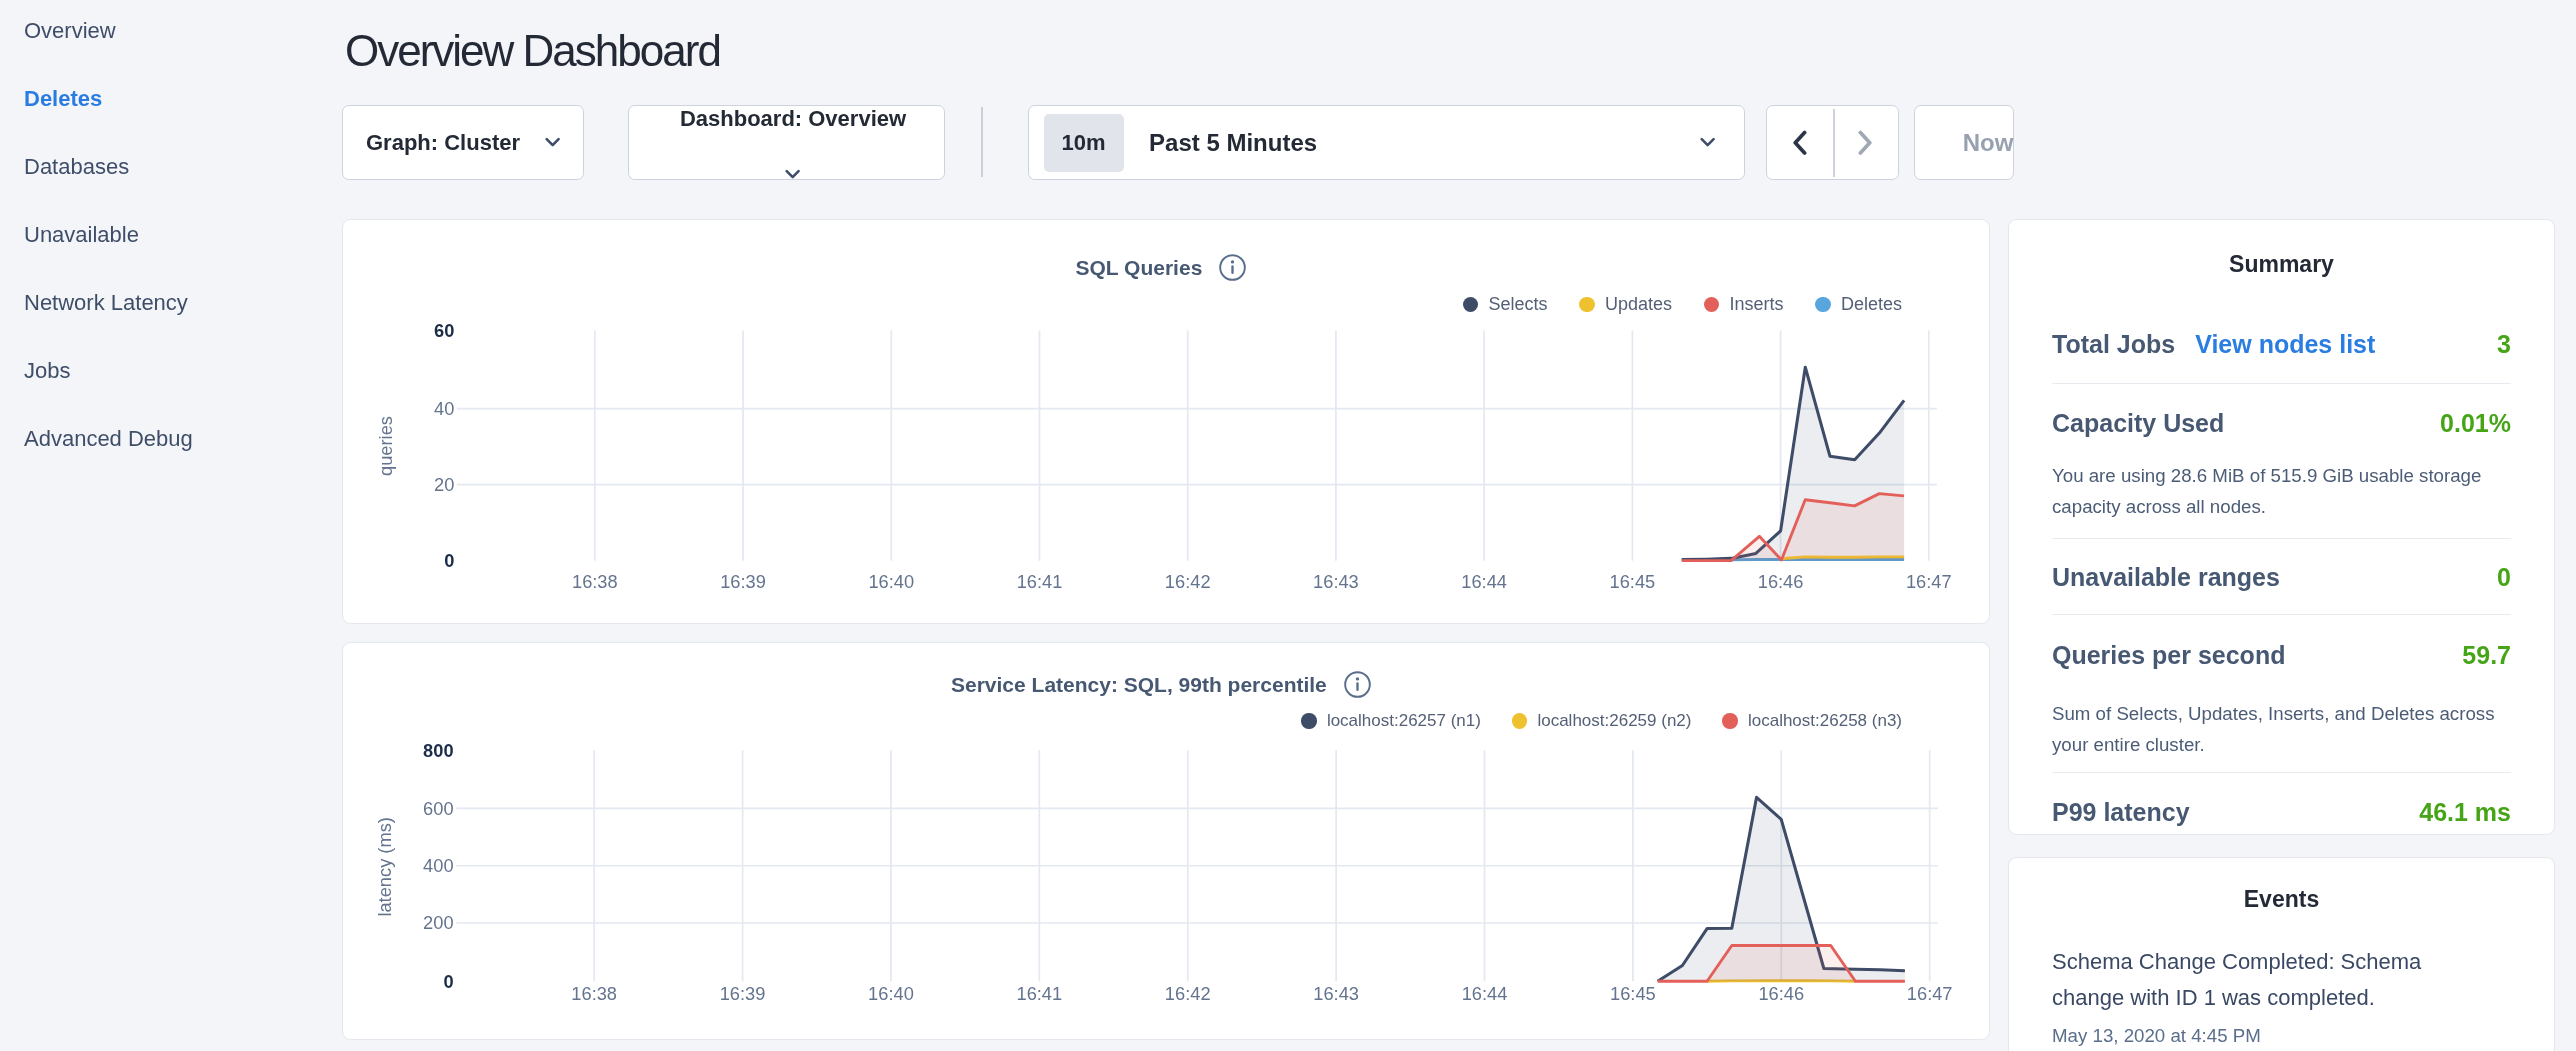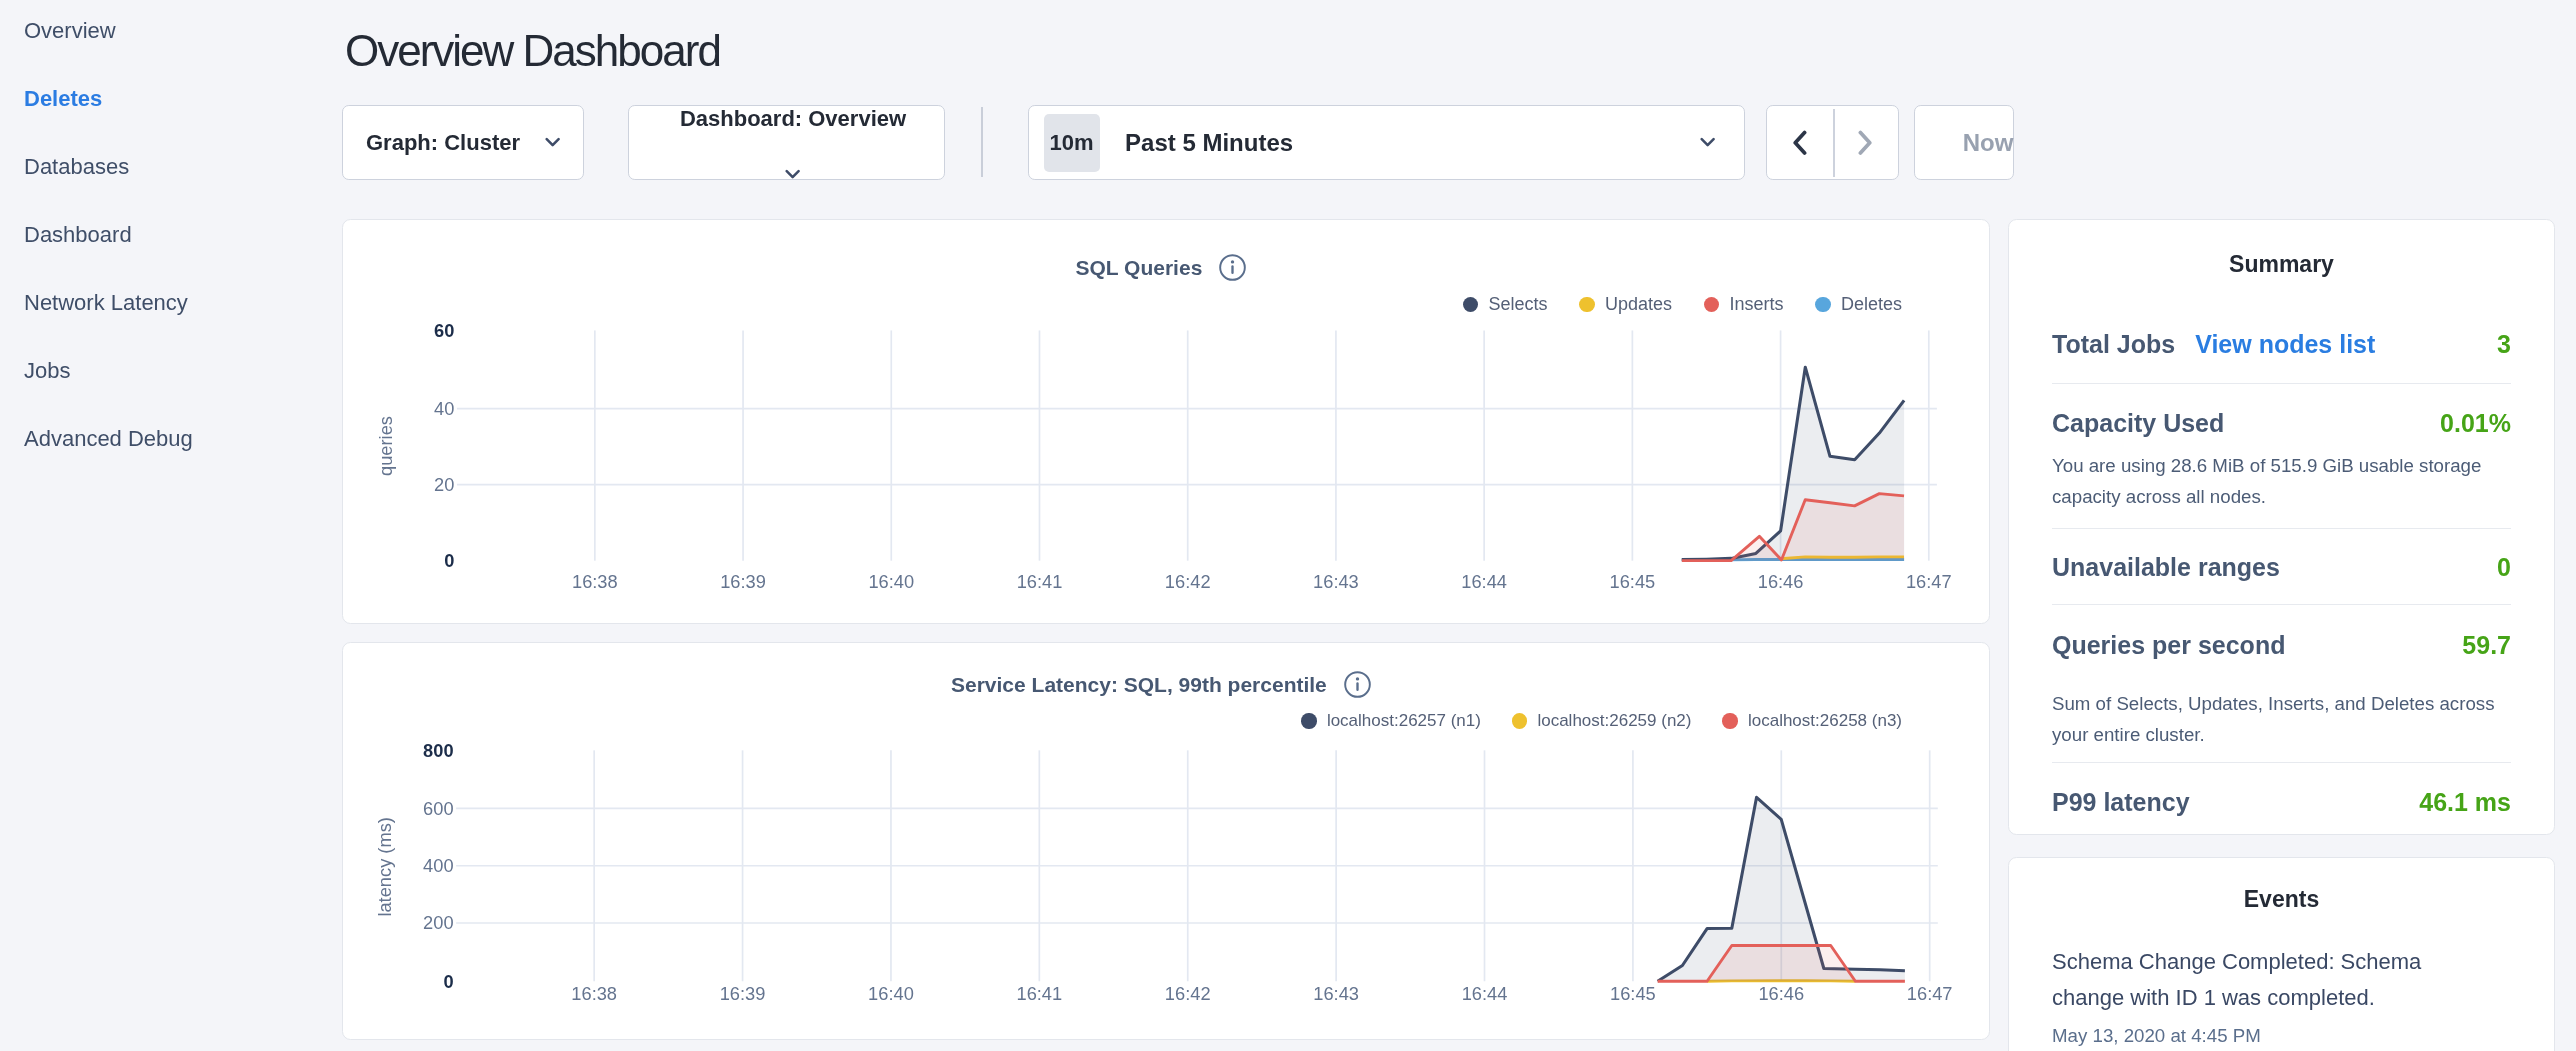--- a/index.html
+++ b/index.html
@@ -15,21 +15,21 @@
   .nav .active { color:#2b7ce2; font-weight:bold; }
 
   
   .pgtitle { position:absolute; left:345px; top:26px; font-size:44px; letter-spacing:-2px; color:#242a35; }
 
   
   .ctl { position:absolute; top:105px; height:75px; background:#fff;
     border:1.7px solid #cdd2dd; border-radius:6.8px; display:flex; align-items:center; }
   .ctl b { font-size:23px; color:#242a35; }
   .sep { position:absolute; left:981px; top:107px; width:1.7px; height:70px; background:#c9ced9; }
-  .badge { background:#e1e4ea; border-radius:5.1px; height:58px; padding:0 6px;
+  .badge { background:#e1e4ea; border-radius:5.1px; height:58px; padding:0 18px;
     display:flex; align-items:center; font-weight:bold; font-size:22px; color:#242a35; }
 
   
   .panel { position:absolute; background:#fff; border:1.7px solid #e3e6ec; border-radius:8.5px; }
   .cardtitle { font-weight:bold; font-size:23px; color:#242a35; text-align:center; }
 
   
   .chtitle { position:absolute; width:100%; display:flex; justify-content:center;
     align-items:center; gap:17px; font-size:21px; font-weight:bold; color:#475872; padding-right:10.2px; }
   .legend { position:absolute; right:87px; display:flex; gap:32px; align-items:center;
@@ -44,21 +44,21 @@
   .sdesc { font-size:18.7px; color:#4c5c76; line-height:31px; }
   .sdiv { height:0.9px; background:#e7eaef; }
 </style>
 </head>
 <body>
 
 <div class="nav">
   <div>Overview</div>
   <div class="active">Deletes</div>
   <div>Databases</div>
-  <div>Dashboard</div>
+  <div>Unavailable</div>
   <div>Network Latency</div>
   <div>Jobs</div>
   <div>Advanced Debug</div>
 </div>
 
 <div class="pgtitle">Overview Dashboard</div>
 
 <div class="ctl" style="left:342px; width:242px; padding:0 23px; justify-content:space-between;">
   <b style="font-size:22px;">Graph: Cluster</b>
   <svg width="15.3" height="10.2" viewBox="0 0 18 12">
@@ -199,21 +199,21 @@
   <div class="srow" style="margin-top:52px;">
     <span class="t">Total Jobs</span>
     <span style="margin-left:20px; font-size:25px; font-weight:bold; color:#2a7de1;">View nodes list</span>
     <span class="v">3</span>
   </div>
   <div class="sdiv" style="margin-top:24px;"></div>
   <div class="srow" style="margin-top:25.5px;">
     <span class="t">Capacity Used</span>
       <span class="v">0.01%</span>
   </div>
-  <div class="sdesc" style="margin-top:12px;">You are using 28.6 MiB of 515.9 GiB usable storage<br>capacity across all nodes.</div>
+  <div class="sdesc" style="margin-top:22px;">You are using 28.6 MiB of 515.9 GiB usable storage<br>capacity across all nodes.</div>
   <div class="sdiv" style="margin-top:16px;"></div>
   <div class="srow" style="margin-top:24px;">
     <span class="t">Unavailable ranges</span>
       <span class="v">0</span>
   </div>
   <div class="sdiv" style="margin-top:22px;"></div>
   <div class="srow" style="margin-top:25.5px;">
     <span class="t">Queries per second</span>
       <span class="v">59.7</span>
   </div>

